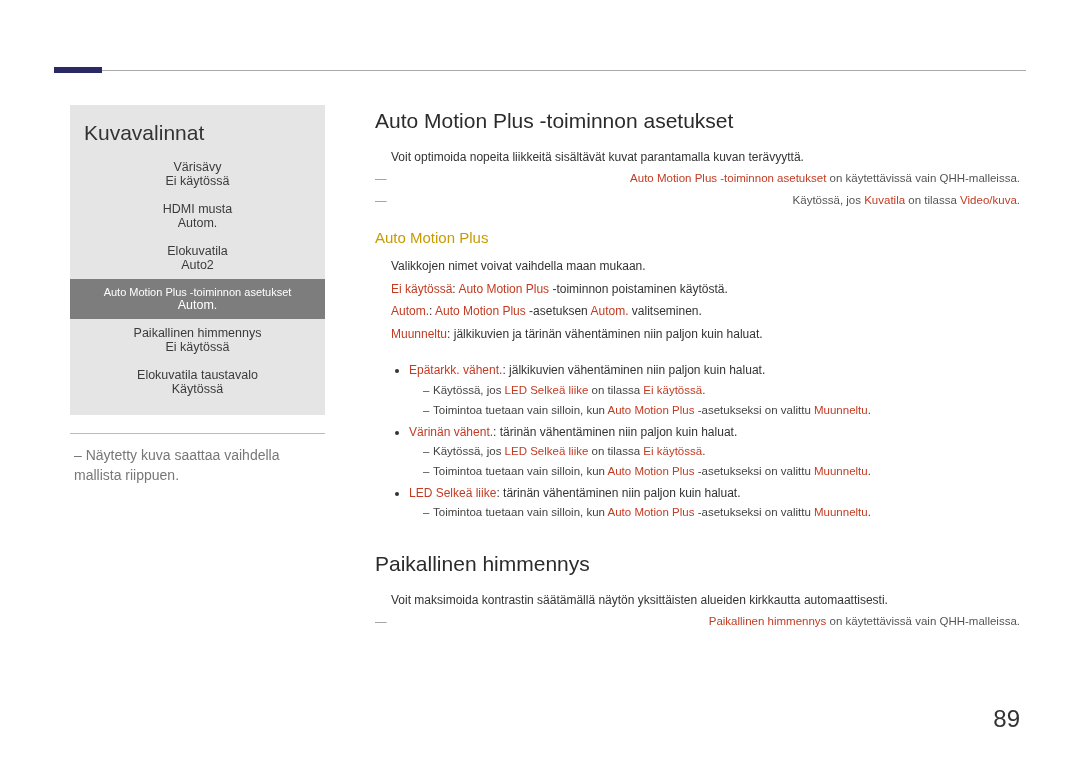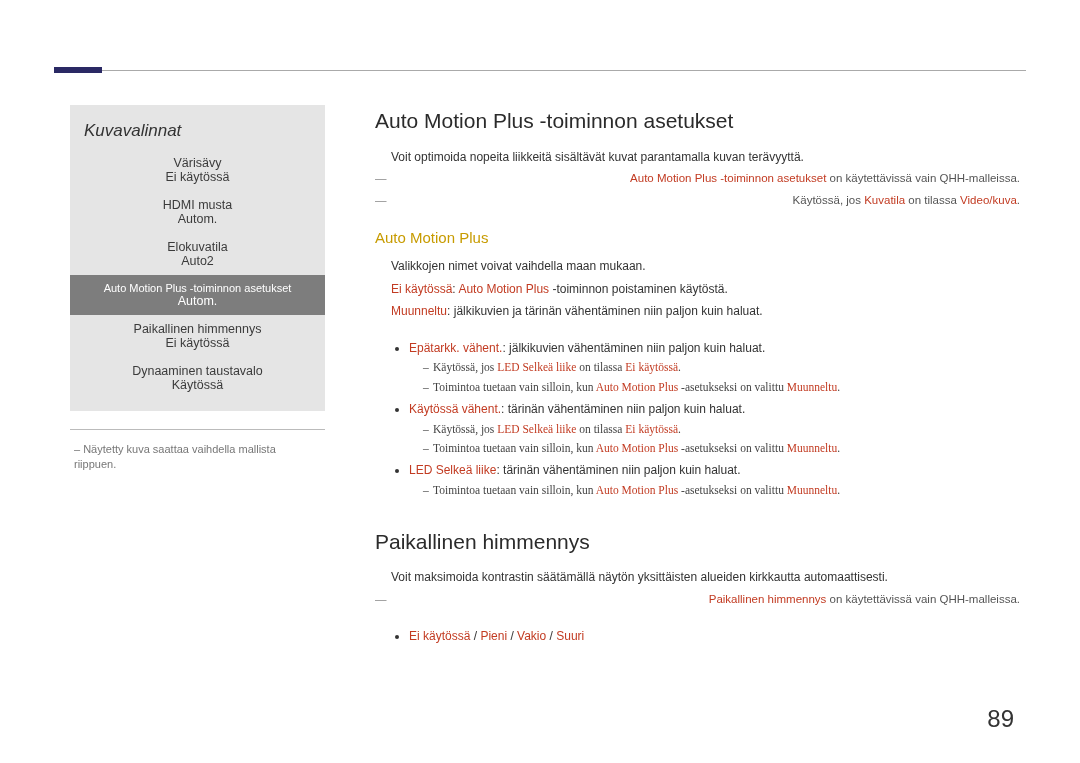--- a/index.html
+++ b/index.html
@@ -17,64 +17,63 @@
     border-top: 1px solid #aaa;
   }
   .accent-bar {
     position: absolute;
     left: 54px; top: 67px;
     width: 48px; height: 6px;
     background: #2a2964;
   }
   .page-num {
     position: absolute;
-    right: 66px; bottom: 30px;
+    right: 60px; bottom: 30px;
     font-size: 24px;
     color: #333;
     font-weight: 300;
   }
   .content {
     position: absolute;
     left: 70px; top: 105px;
     width: 950px;
     display: flex;
     gap: 50px;
   }
   
   .menu-wrap { width: 255px; }
   .menu {
     background: #e5e5e5;
     padding: 14px 0 12px 0;
     font-size: 12.5px;
     color: #3b3b3b;
   }
   .menu-title {
-    font-size: 17px;
+    font-size: 21px;
     padding: 2px 14px 8px 14px;
     color: #333;
-    font-style: italic;
   }
   .menu-row {
     display: flex;
     justify-content: space-between;
     align-items: center;
     padding: 7px 14px 7px 14px;
     flex-direction: column;
   }
   .menu-row.selected {
     background: #7d7d7d;
     color: #fff;
   }
   .toggle-dot {
     width: 12px; height: 12px; border-radius: 50%;
     background: radial-gradient(circle at 35% 35%, #fff 0%, #bbb 45%, #777 100%);
     border: 1px solid #888;
   }
   .menu-note {
-    font-size: 11px;
+    font-size: 14px;
     color: #777;
     padding: 12px 4px 0 4px;
     border-top: 1px solid #bbb;
     margin-top: 18px;
     line-height: 1.4;
   }
   
   .right { flex: 1; font-size: 12px; line-height: 1.55; color: #333; }
   .h2 {
     font-size: 21px;
@@ -106,21 +105,20 @@
   .p { margin: 4px 16px; }
   ul.bullets {
     list-style: disc;
     padding-left: 34px;
     margin: 18px 0;
   }
   ul.bullets li { margin: 3px 0; }
   ul.sub {
     list-style: none;
     padding-left: 14px;
-    font-family: Liberation Serif, serif;
   }
   ul.sub li {
     position: relative;
     padding-left: 10px;
     margin: 2px 0;
     color: #444;
     font-size: 11.5px;
   }
   ul.sub li::before {
     content: "–";
@@ -156,21 +154,21 @@
       </div>
       <div class="menu-row selected">
         <span style="font-size:11px;">Auto Motion Plus -toiminnon asetukset</span>
         <span>Autom.</span>
       </div>
       <div class="menu-row">
         <span>Paikallinen himmennys</span>
         <span>Ei käytössä</span>
       </div>
       <div class="menu-row">
-        <span>Dynaaminen taustavalo</span>
+        <span>Elokuvatila taustavalo</span>
         <span>Käytössä</span>
       </div>
     </div>
     <div class="menu-note">– Näytetty kuva saattaa vaihdella mallista riippuen.</div>
   </div>
 
   <div class="right">
 
     <div class="h2">Auto Motion Plus -toiminnon asetukset</div>
     <div class="p">Voit optimoida nopeita liikkeitä sisältävät kuvat parantamalla kuvan terävyyttä.</div>
@@ -179,55 +177,53 @@
     </div>
     <div class="dash-note">
       <span>Käytössä, jos </span><span class="r">Kuvatila</span><span> on tilassa </span><span class="r">Video/kuva</span><span>.</span>
     </div>
 
     <div class="h3-gold">Auto Motion Plus</div>
     <div class="p">Valikkojen nimet voivat vaihdella maan mukaan.</div>
 
     <div class="p">
       <span class="r">Ei käytössä</span><span>: </span><span class="r">Auto Motion Plus</span><span> -toiminnon poistaminen käytöstä.</span>
+    </div>
+    <div class="p">
+      <span class="r">Autom.</span><span>: </span><span class="r">Auto Motion Plus</span><span> -asetuksen </span><span class="r">Autom.</span><span> valitseminen.</span>
     </div>
     <div class="p">
       <span class="r">Muunneltu</span><span>: jälkikuvien ja tärinän vähentäminen niin paljon kuin haluat.</span>
     </div>
 
     <ul class="bullets">
       <li>
         <span class="r">Epätarkk. vähent.</span><span>: jälkikuvien vähentäminen niin paljon kuin haluat.</span>
         <ul class="sub">
           <li><span>Käytössä, jos </span><span class="r">LED Selkeä liike</span><span> on tilassa </span><span class="r">Ei käytössä</span><span>.</span></li>
           <li><span>Toimintoa tuetaan vain silloin, kun </span><span class="r">Auto Motion Plus</span><span> -asetukseksi on valittu </span><span class="r">Muunneltu</span><span>.</span></li>
         </ul>
       </li>
       <li>
-        <span class="r">Käytössä vähent.</span><span>: tärinän vähentäminen niin paljon kuin haluat.</span>
+        <span class="r">Värinän vähent.</span><span>: tärinän vähentäminen niin paljon kuin haluat.</span>
         <ul class="sub">
           <li><span>Käytössä, jos </span><span class="r">LED Selkeä liike</span><span> on tilassa </span><span class="r">Ei käytössä</span><span>.</span></li>
           <li><span>Toimintoa tuetaan vain silloin, kun </span><span class="r">Auto Motion Plus</span><span> -asetukseksi on valittu </span><span class="r">Muunneltu</span><span>.</span></li>
         </ul>
       </li>
       <li>
         <span class="r">LED Selkeä liike</span><span>: tärinän vähentäminen niin paljon kuin haluat.</span>
         <ul class="sub">
           <li><span>Toimintoa tuetaan vain silloin, kun </span><span class="r">Auto Motion Plus</span><span> -asetukseksi on valittu </span><span class="r">Muunneltu</span><span>.</span></li>
         </ul>
       </li>
     </ul>
 
     <div class="section2">
       <div class="h2">Paikallinen himmennys</div>
       <div class="p">Voit maksimoida kontrastin säätämällä näytön yksittäisten alueiden kirkkautta automaattisesti.</div>
       <div class="dash-note">
         <span class="r">Paikallinen himmennys</span><span> on käytettävissä vain QHH-malleissa.</span>
       </div>
-      <ul class="bullets">
-        <li>
-          <span class="r">Ei käytössä</span><span> / </span><span class="r">Pieni</span><span> / </span><span class="r">Vakio</span><span> / </span><span class="r">Suuri</span>
-        </li>
-      </ul>
     </div>
 
   </div>
 </div>
 
 </body></html>

